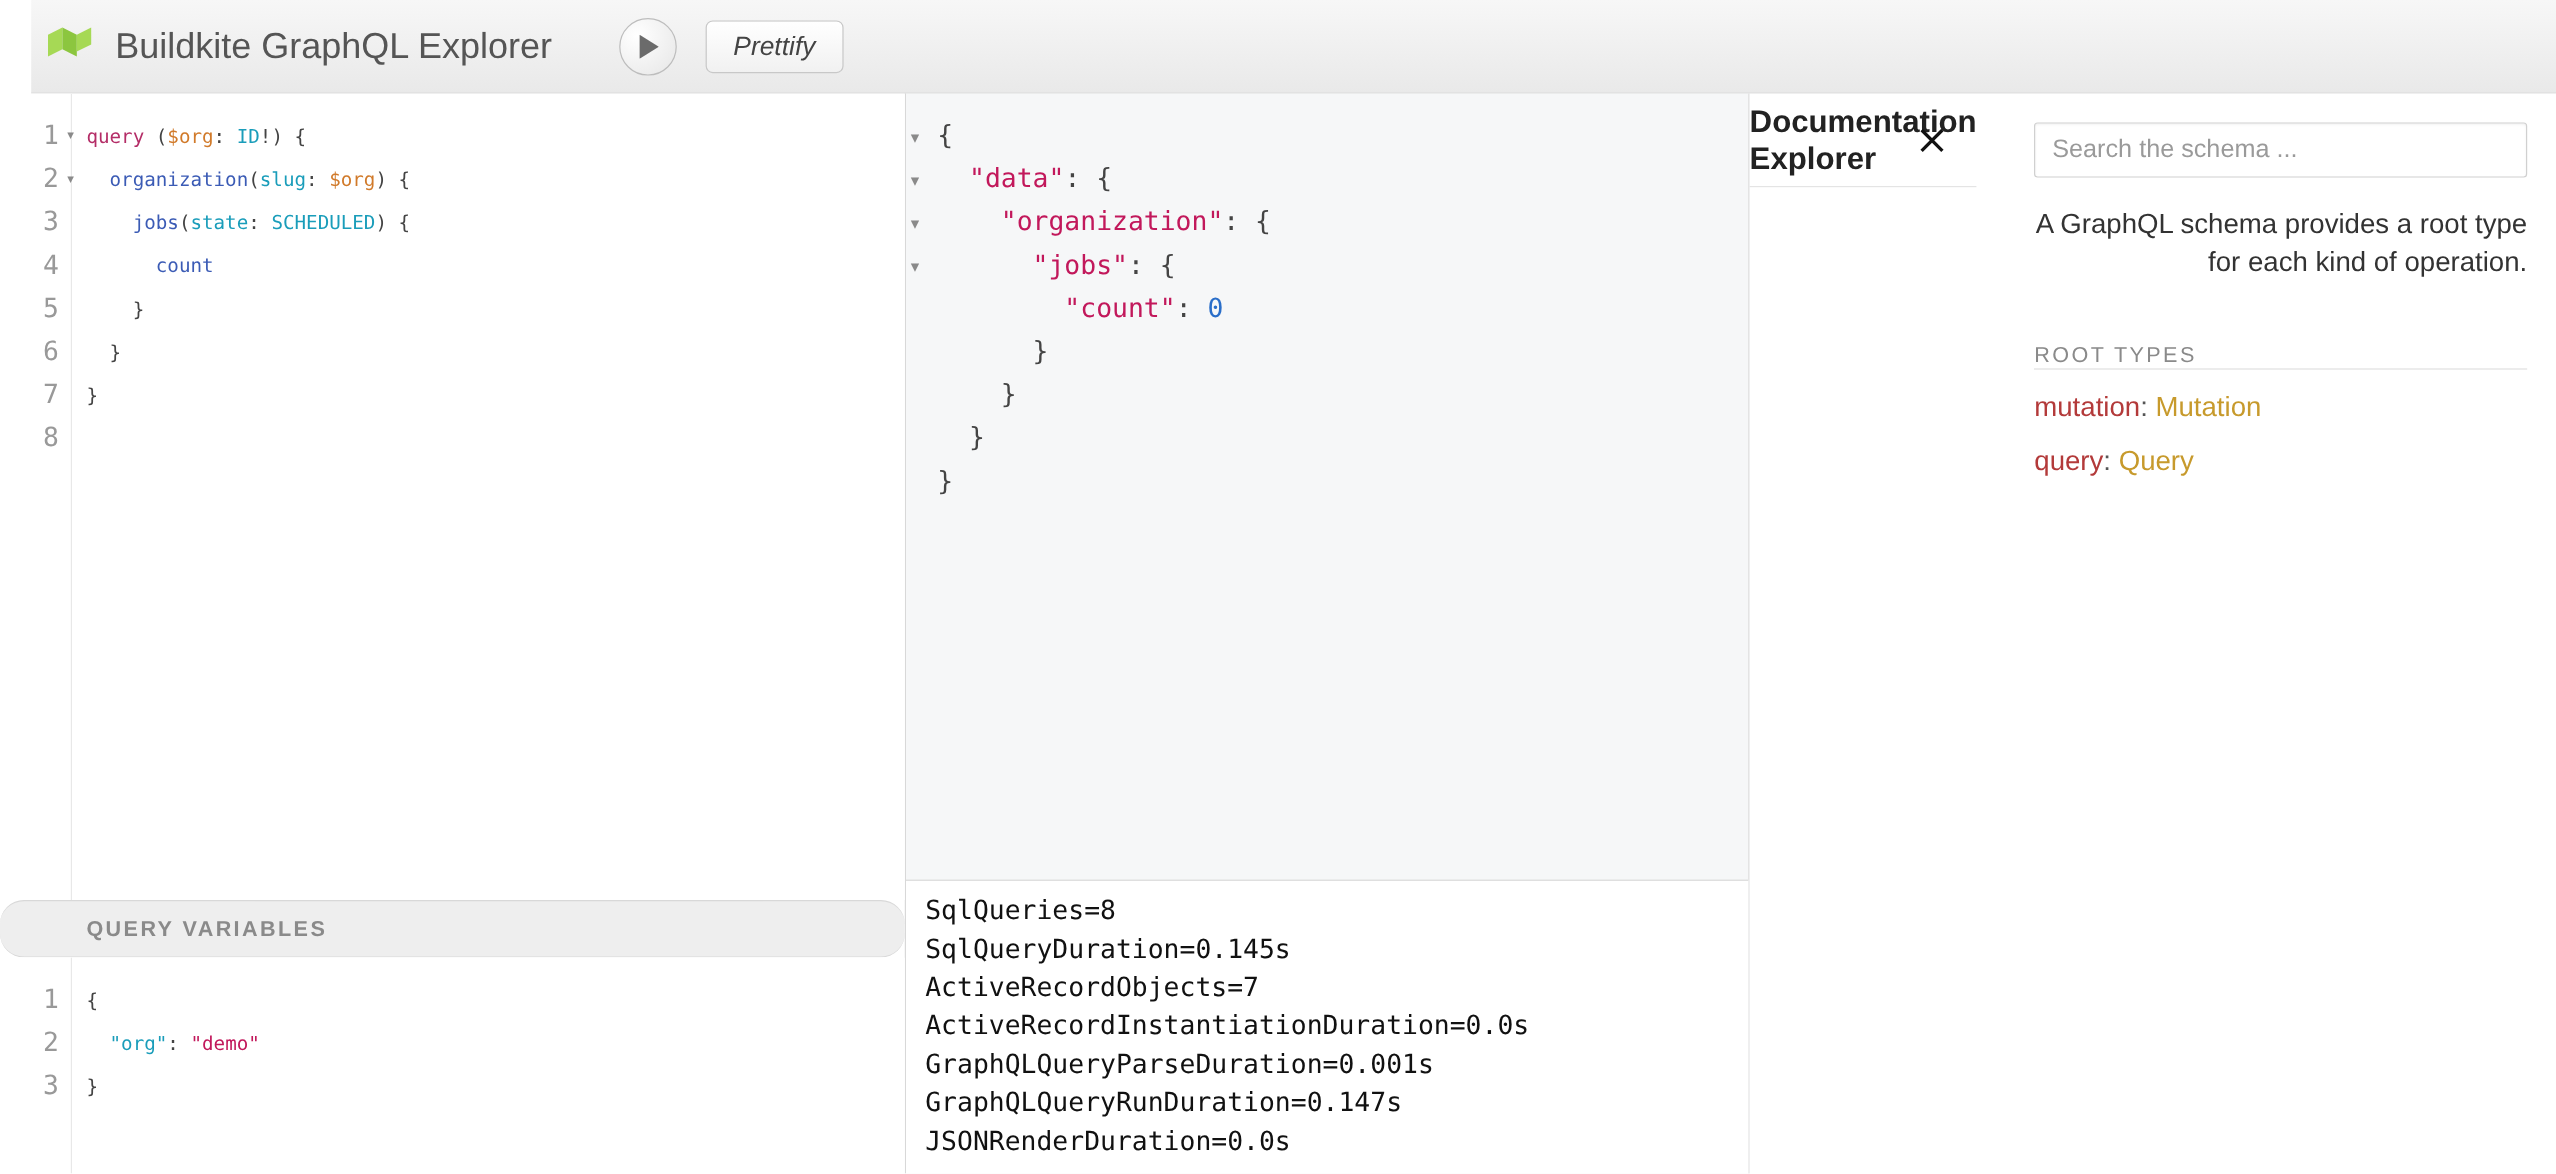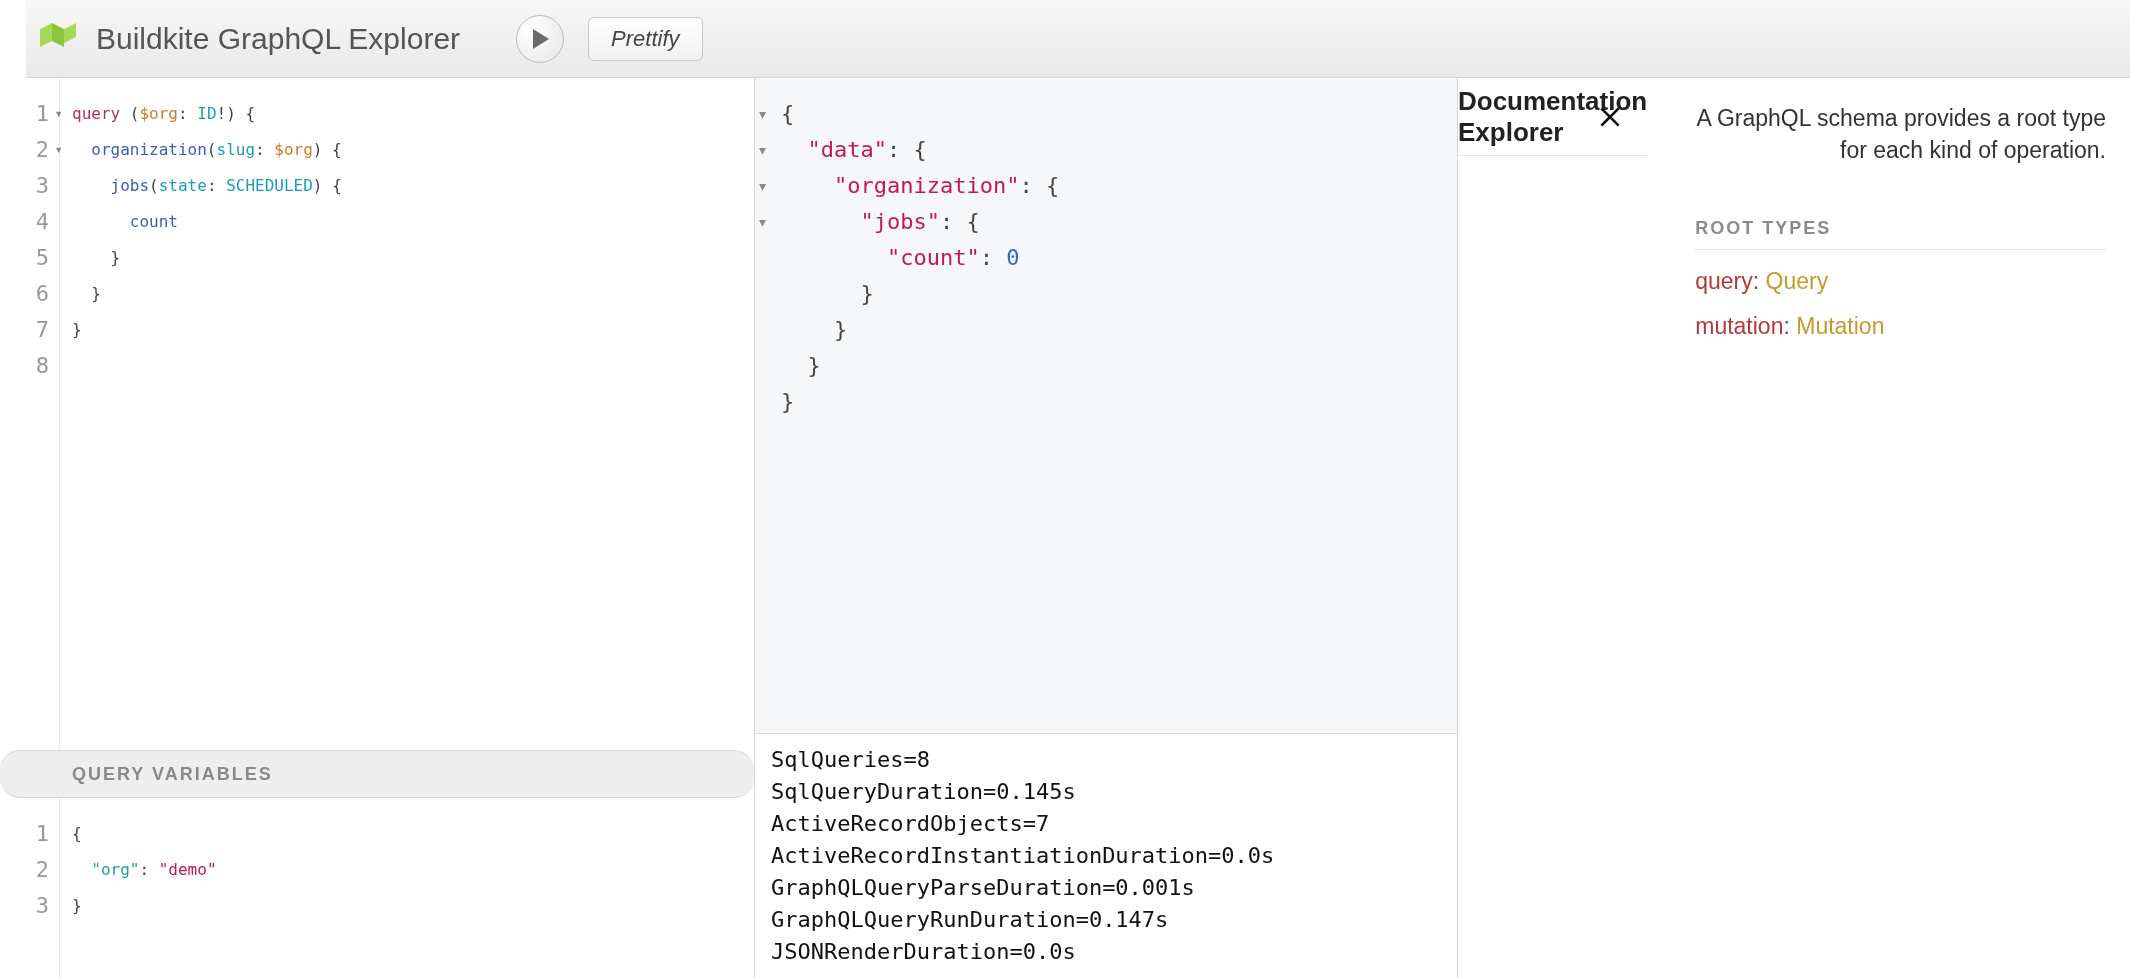--- a/index.html
+++ b/index.html
@@ -162,24 +162,23 @@
     border-radius: 3px;
     padding: 0 14px;
     font-size: 21px;
     color: #555;
     margin-bottom: 22px;
     box-shadow: inset 0 1px 2px rgba(0,0,0,0.06);
   }
   .doc-search::placeholder { color: #9a9a9a; }
   .doc-desc { line-height: 1.4; margin-bottom: 52px; text-align: right; }
   .doc-section-title {
-    font-size: 18px; font-weight: 700; letter-spacing: 2px;
+    font-size: 18px; font-weight: 400; letter-spacing: 2px;
     color: #8a8a8a; text-transform: uppercase;
     border-bottom: 1px solid #e0e0e0;
-    padding-bottom: 10px;
     margin-bottom: 18px;
   }
   .doc-field { font-size: 23px; margin-bottom: 18px; }
   .doc-field .fname { color: #b33a3a; }
   .doc-field .colon { color: #555; }
   .doc-field .ftype { color: #c79a2c; cursor: pointer; }
 </style>
 </head>
 <body>
 
@@ -270,24 +269,25 @@
     <div class="doc-header">
       <div class="doc-title">Documentation Explorer</div>
       <div class="doc-close">
         <svg viewBox="0 0 24 24" width="26" height="26">
           <line x1="4" y1="4" x2="20" y2="20" stroke="#111" stroke-width="2.5"></line>
           <line x1="20" y1="4" x2="4" y2="20" stroke="#111" stroke-width="2.5"></line>
         </svg>
       </div>
     </div>
     <div class="doc-body">
+      <input class="doc-search" placeholder="Search the schema ..." style="">
       <div class="doc-desc">A GraphQL schema provides a root type for each kind of operation.</div>
       <div class="doc-section-title">Root Types</div>
       <div class="doc-field">
+        <span class="fname">mutation</span><span class="colon">: </span><span class="ftype">Mutation</span>
+      </div>
+      <div class="doc-field">
         <span class="fname">query</span><span class="colon">: </span><span class="ftype">Query</span>
       </div>
-      <div class="doc-field">
-        <span class="fname">mutation</span><span class="colon">: </span><span class="ftype">Mutation</span>
-      </div>
     </div>
   </div>
 
 </div>
 
 </body></html>

